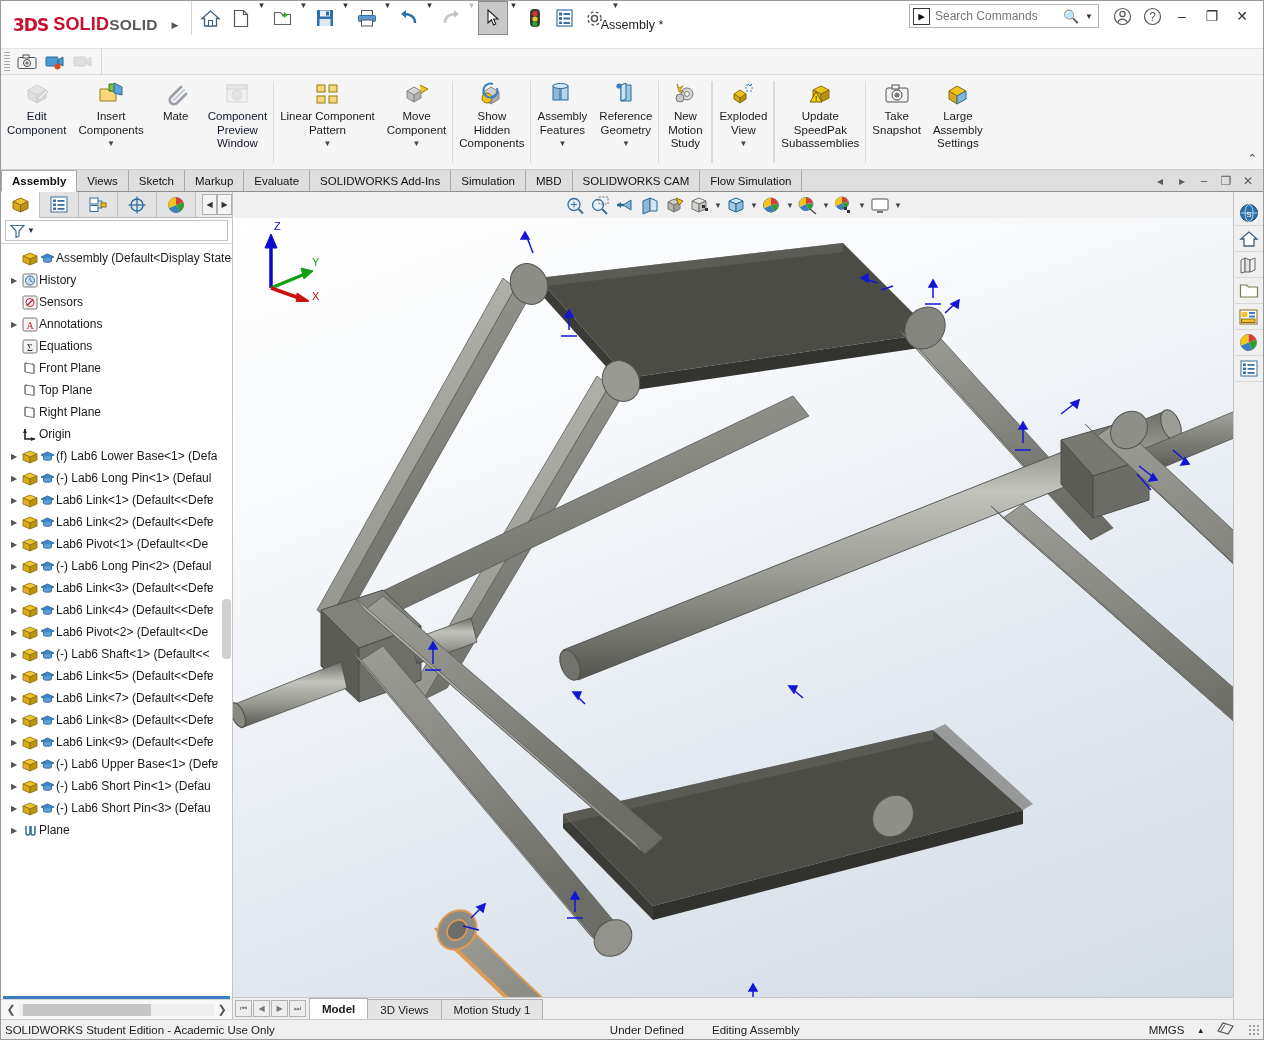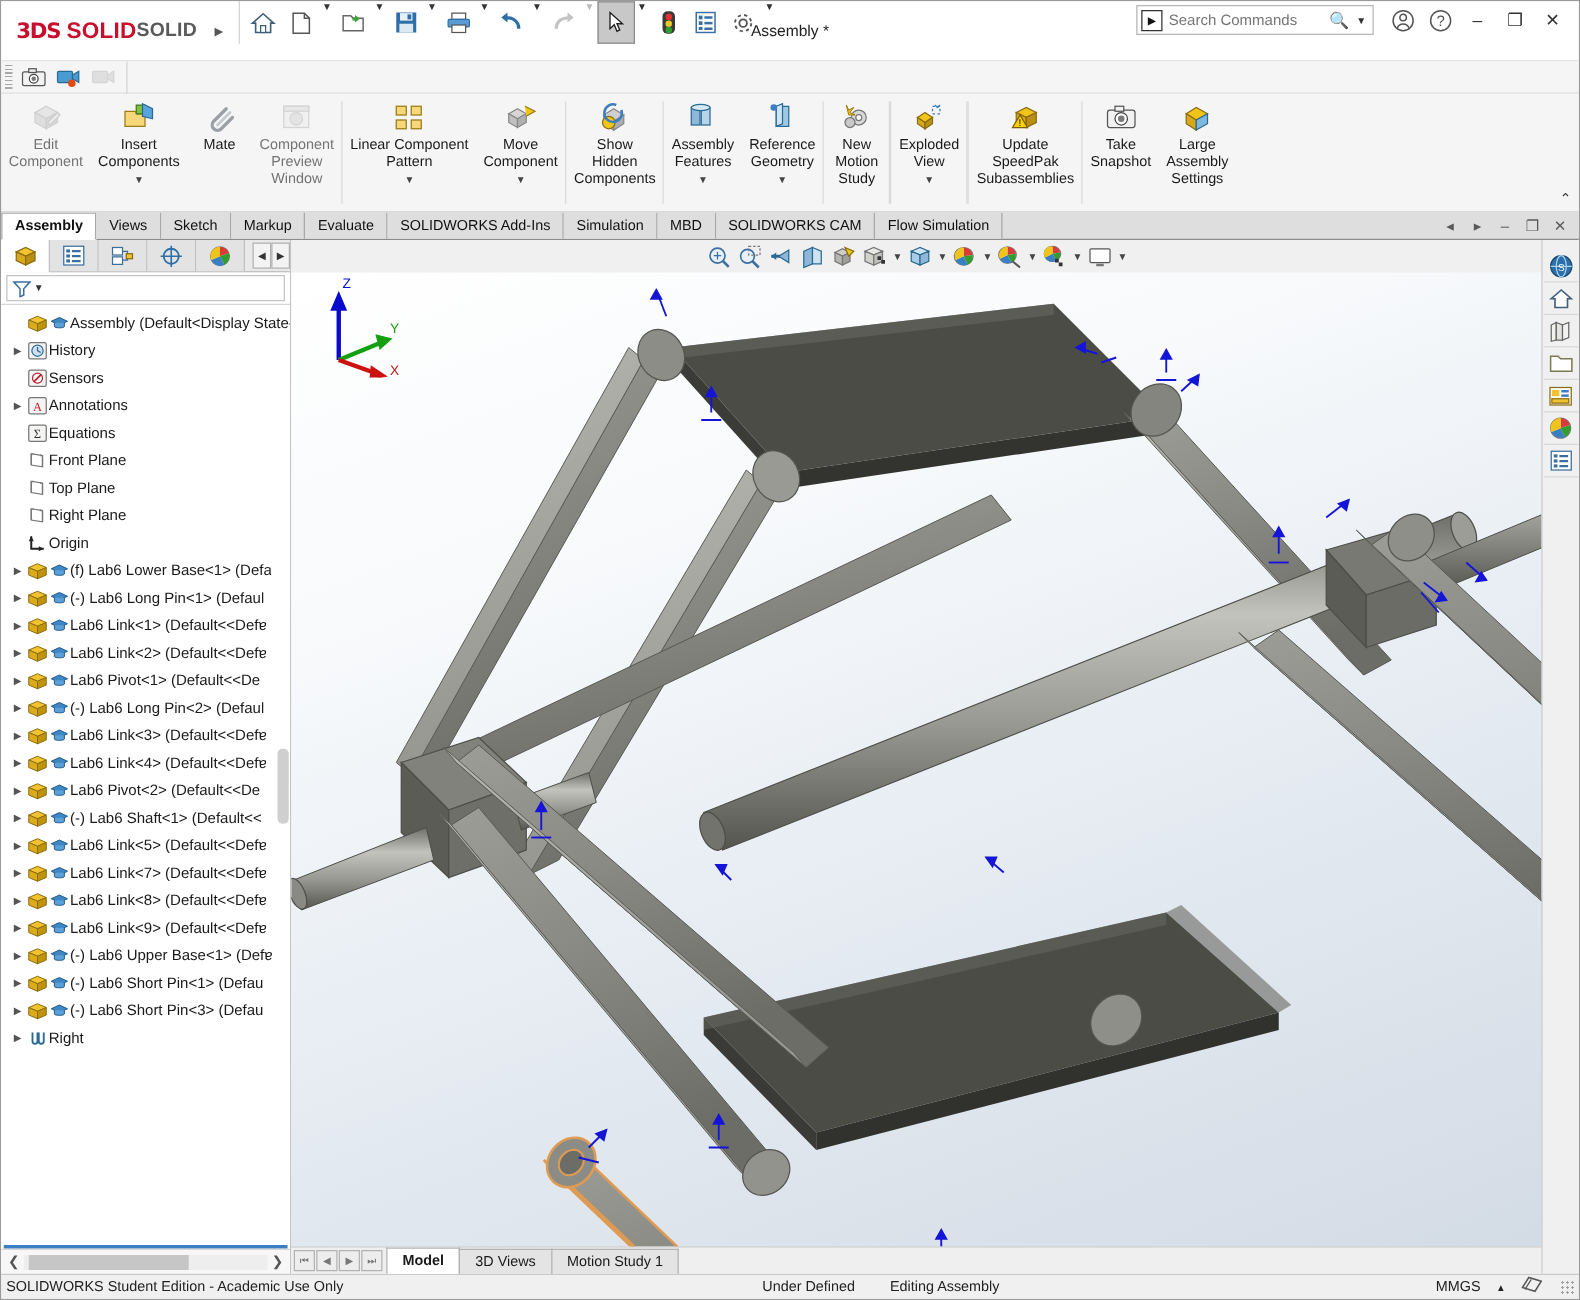--- a/index.html
+++ b/index.html
@@ -113,21 +113,21 @@
     position: relative; flex: none;
   }
   .rgroup { display: flex; align-items: stretch; }
   .rsep { width: 1px; background: #dadada; margin: 6px 0; }
   .rbtn {
     min-width: 52px; padding: 5px 6px 0 6px;
     display: flex; flex-direction: column; align-items: center;
     text-align: center; cursor: default;
   }
   .rbtn.active { background: #bfbfbf; border: 1px solid #8f8f8f; padding-top: 4px; }
-  .rbtn.disabled { color: #737373; }
+  .rbtn.disabled { color: #0f172a; }
   .rbtn.disabled .ricon { opacity: .35; filter: grayscale(1); }
   .ricon { height: 28px; display: flex; align-items: center; justify-content: center; }
   .rlabel { font-size: 11.5px; line-height: 13.5px; margin-top: 2px; white-space: pre-line; }
   .rcaret { font-size: 8px; color: #444; margin-top: 2px; }
   .ribbon-collapse {
     position: absolute; right: 6px; bottom: 4px;
     font-size: 11px; color: #333;
   }
 
   
@@ -1124,21 +1124,21 @@
             <span class="tlabel">(-) Lab6 Short Pin&lt;3&gt;  (Defau</span>
           </div>
           <div class="tnode">
             <span class="texp">▶</span>
             <span class="tico">
               <svg width="16" height="15" viewBox="0 0 16 15">
                 <path d="M4 3 v7 a2 2 0 0 0 4 0 V3" fill="none" stroke="#2b6a93" stroke-width="1.5"></path>
                 <path d="M9 3 v7 a2 2 0 0 0 4 0 V3" fill="none" stroke="#2b6a93" stroke-width="1.5"></path>
               </svg>
             </span>
-            <span class="tlabel">Right</span>
+            <span class="tlabel">Plane</span>
           </div>
         </div>
       <div class="tree-sel-line"></div>
 
       <div class="hscrollbar">
         <div class="hs-arrow">❮</div>
         <div class="hs-track">
           <div class="hs-thumb"></div>
         </div>
         <div class="hs-arrow">❯</div>

